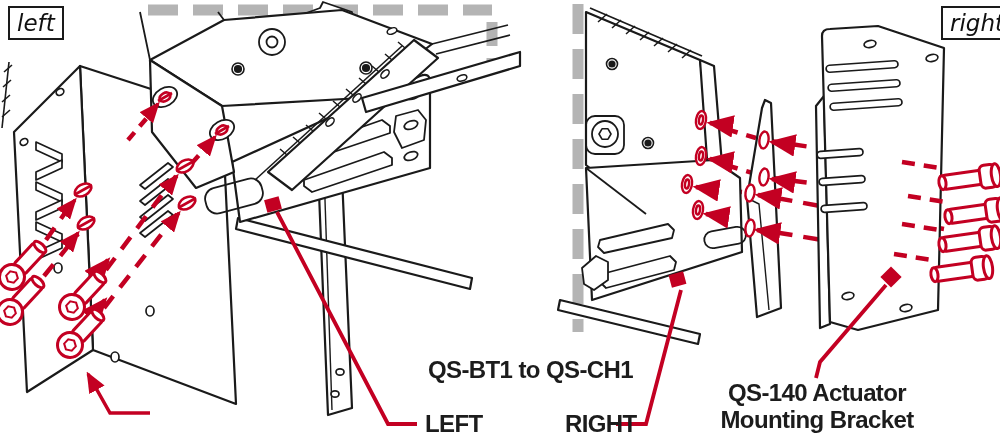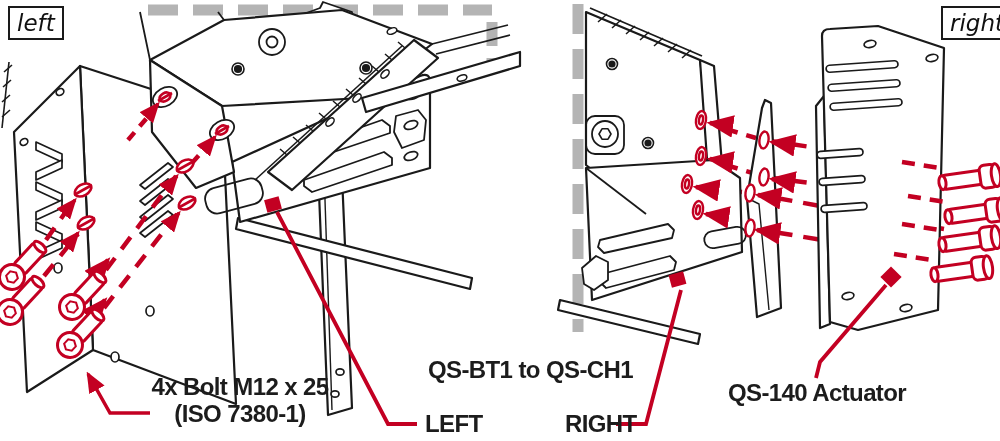--- a/index.html
+++ b/index.html
@@ -338,28 +338,25 @@
   </g>
 </svg>
 
 <div class="view-tag" style="left:8px;top:6px">
   <span>left</span>
 </div>
 <div class="view-tag" style="left:941px;top:6px">
   <span>right</span>
 </div>
 
-<div class="callout" style="left:125px;top:373px;width:230px">
-  <span>4x Bolt M12 x 25</span>
-  <span>(ISO 7380-1)</span>
-</div>
 
 <div class="callout" style="left:398px;top:356px;width:265px">
   <span>QS-BT1 to QS-CH1</span>
 </div>
 <div class="variant" style="left:425px;top:410px">LEFT</div>
 <div class="variant" style="left:565px;top:410px">RIGHT</div>
 
 <div class="callout" style="left:697px;top:379px;width:240px">
   <span>QS-140 Actuator</span>
+  <span>Mounting Bracket</span>
 </div>
 
 </div>
 
 </body></html>

